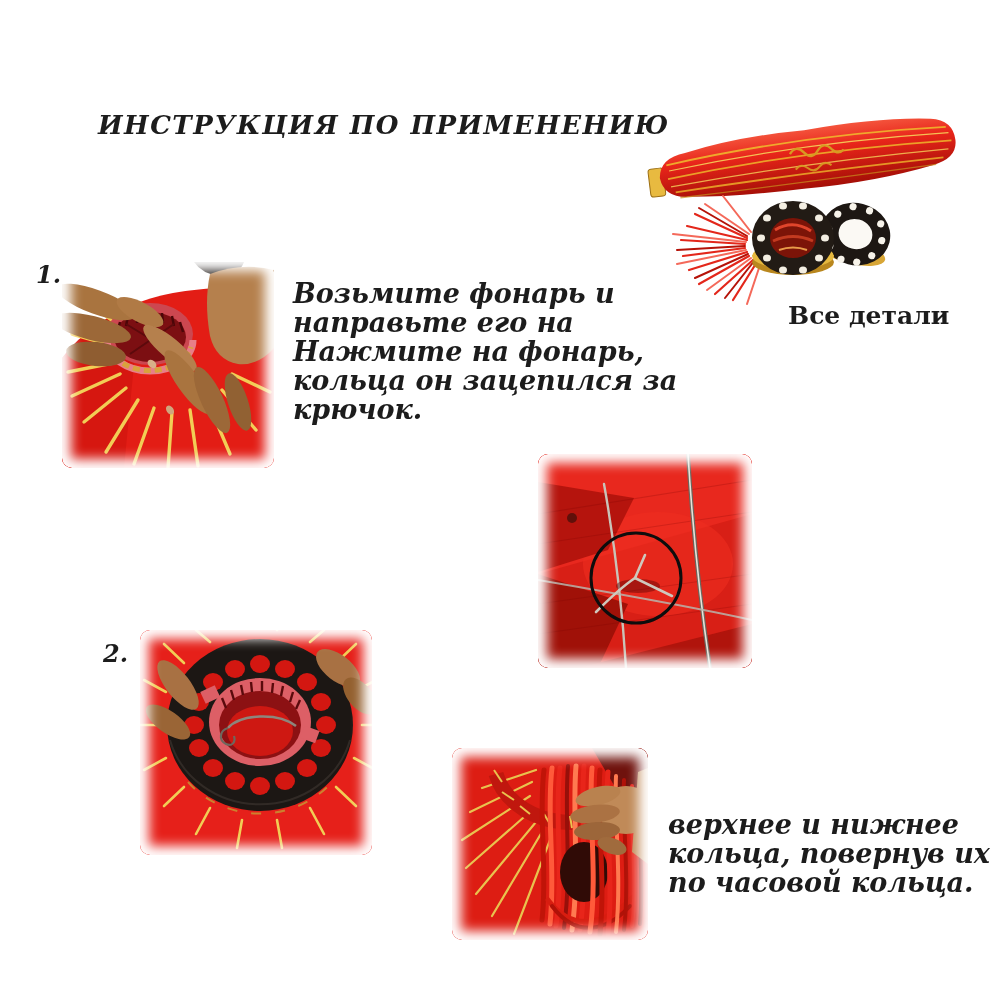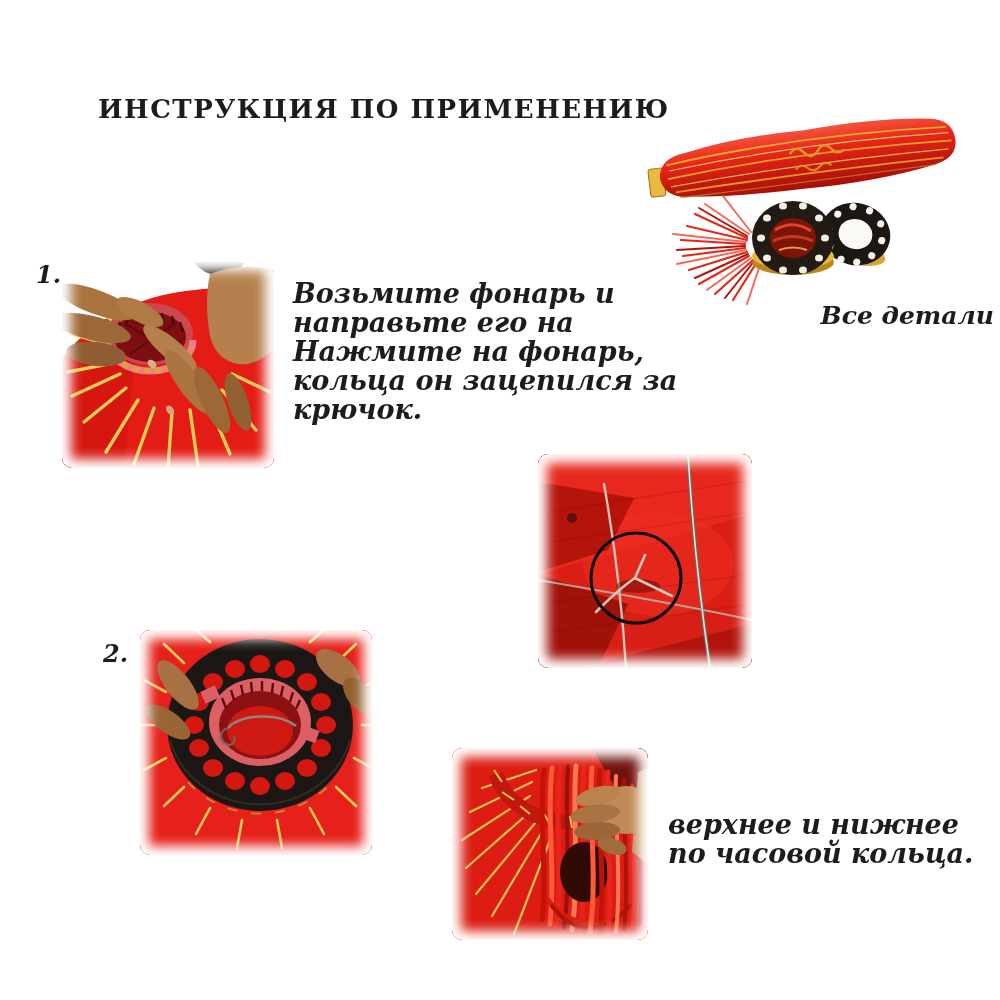--- a/index.html
+++ b/index.html
@@ -9,39 +9,39 @@
     font-family:"DejaVu Serif","Liberation Serif",serif;
     color:#1c1c1c;
     position:relative;
     overflow:hidden;
   }
   #canvas { position:absolute; inset:0; width:1000px; height:1000px; background:#fff; }
 
   .abs { position:absolute; }
 
   #title {
-    left:98px; top:94px;
-    font-size:26px; font-weight:bold; 
+    left:98px; top:110px;
+    font-size:26px; font-weight:bold; font-style:italic;
     letter-spacing:1.5px; white-space:nowrap;
   }
 
   .step-num { font-size:24px; font-weight:bold; font-style:italic; }
   #num1 { left:36px;  top:260px; }
   #num2 { left:103px; top:639px; }
 
   .instr {
     font-weight:bold; font-style:italic;
     font-size:27px; line-height:29px; white-space:nowrap;
   }
   #text1 { left:293px; top:279px; }
   #text2 { left:668px; top:810px; }
 
   #parts-caption {
-    left:788px; top:301px; width:206px; text-align:right;
-    font-size:25px; font-weight:bold; font-style:italic; white-space:nowrap;
+    left:788px; top:301px; width:206px; text-align:left;
+    font-size:25px; font-weight:bold; white-space:nowrap;
   }
 
   .photo { position:absolute; border-radius:10px; overflow:hidden; }
   .photo::after {
     content:""; position:absolute; inset:0; border-radius:10px;
     box-shadow: inset 0 0 12px 9px #ffffff;
     pointer-events:none;
   }
   .photo svg { display:block; width:100%; height:100%; }
 
@@ -375,16 +375,17 @@
         <ellipse cx="146" cy="48" rx="23" ry="9" fill="#b9824f" transform="rotate(-14 146 48)"></ellipse>
         <ellipse cx="143" cy="66" rx="25" ry="9" fill="#ab7243" transform="rotate(-7 143 66)"></ellipse>
         <ellipse cx="145" cy="83" rx="23" ry="9" fill="#9c663a" transform="rotate(-3 145 83)"></ellipse>
         <ellipse cx="160" cy="98" rx="15" ry="8" fill="#a06b3d" transform="rotate(18 160 98)"></ellipse>
       </g>
     </svg>
   </div>
 
   <div id="text2" class="abs instr">
     <div>верхнее и нижнее</div>
+    <div>кольца, повернув их</div>
     <div>по часовой кольца.</div>
   </div>
 
 </div>
 
 </body></html>

